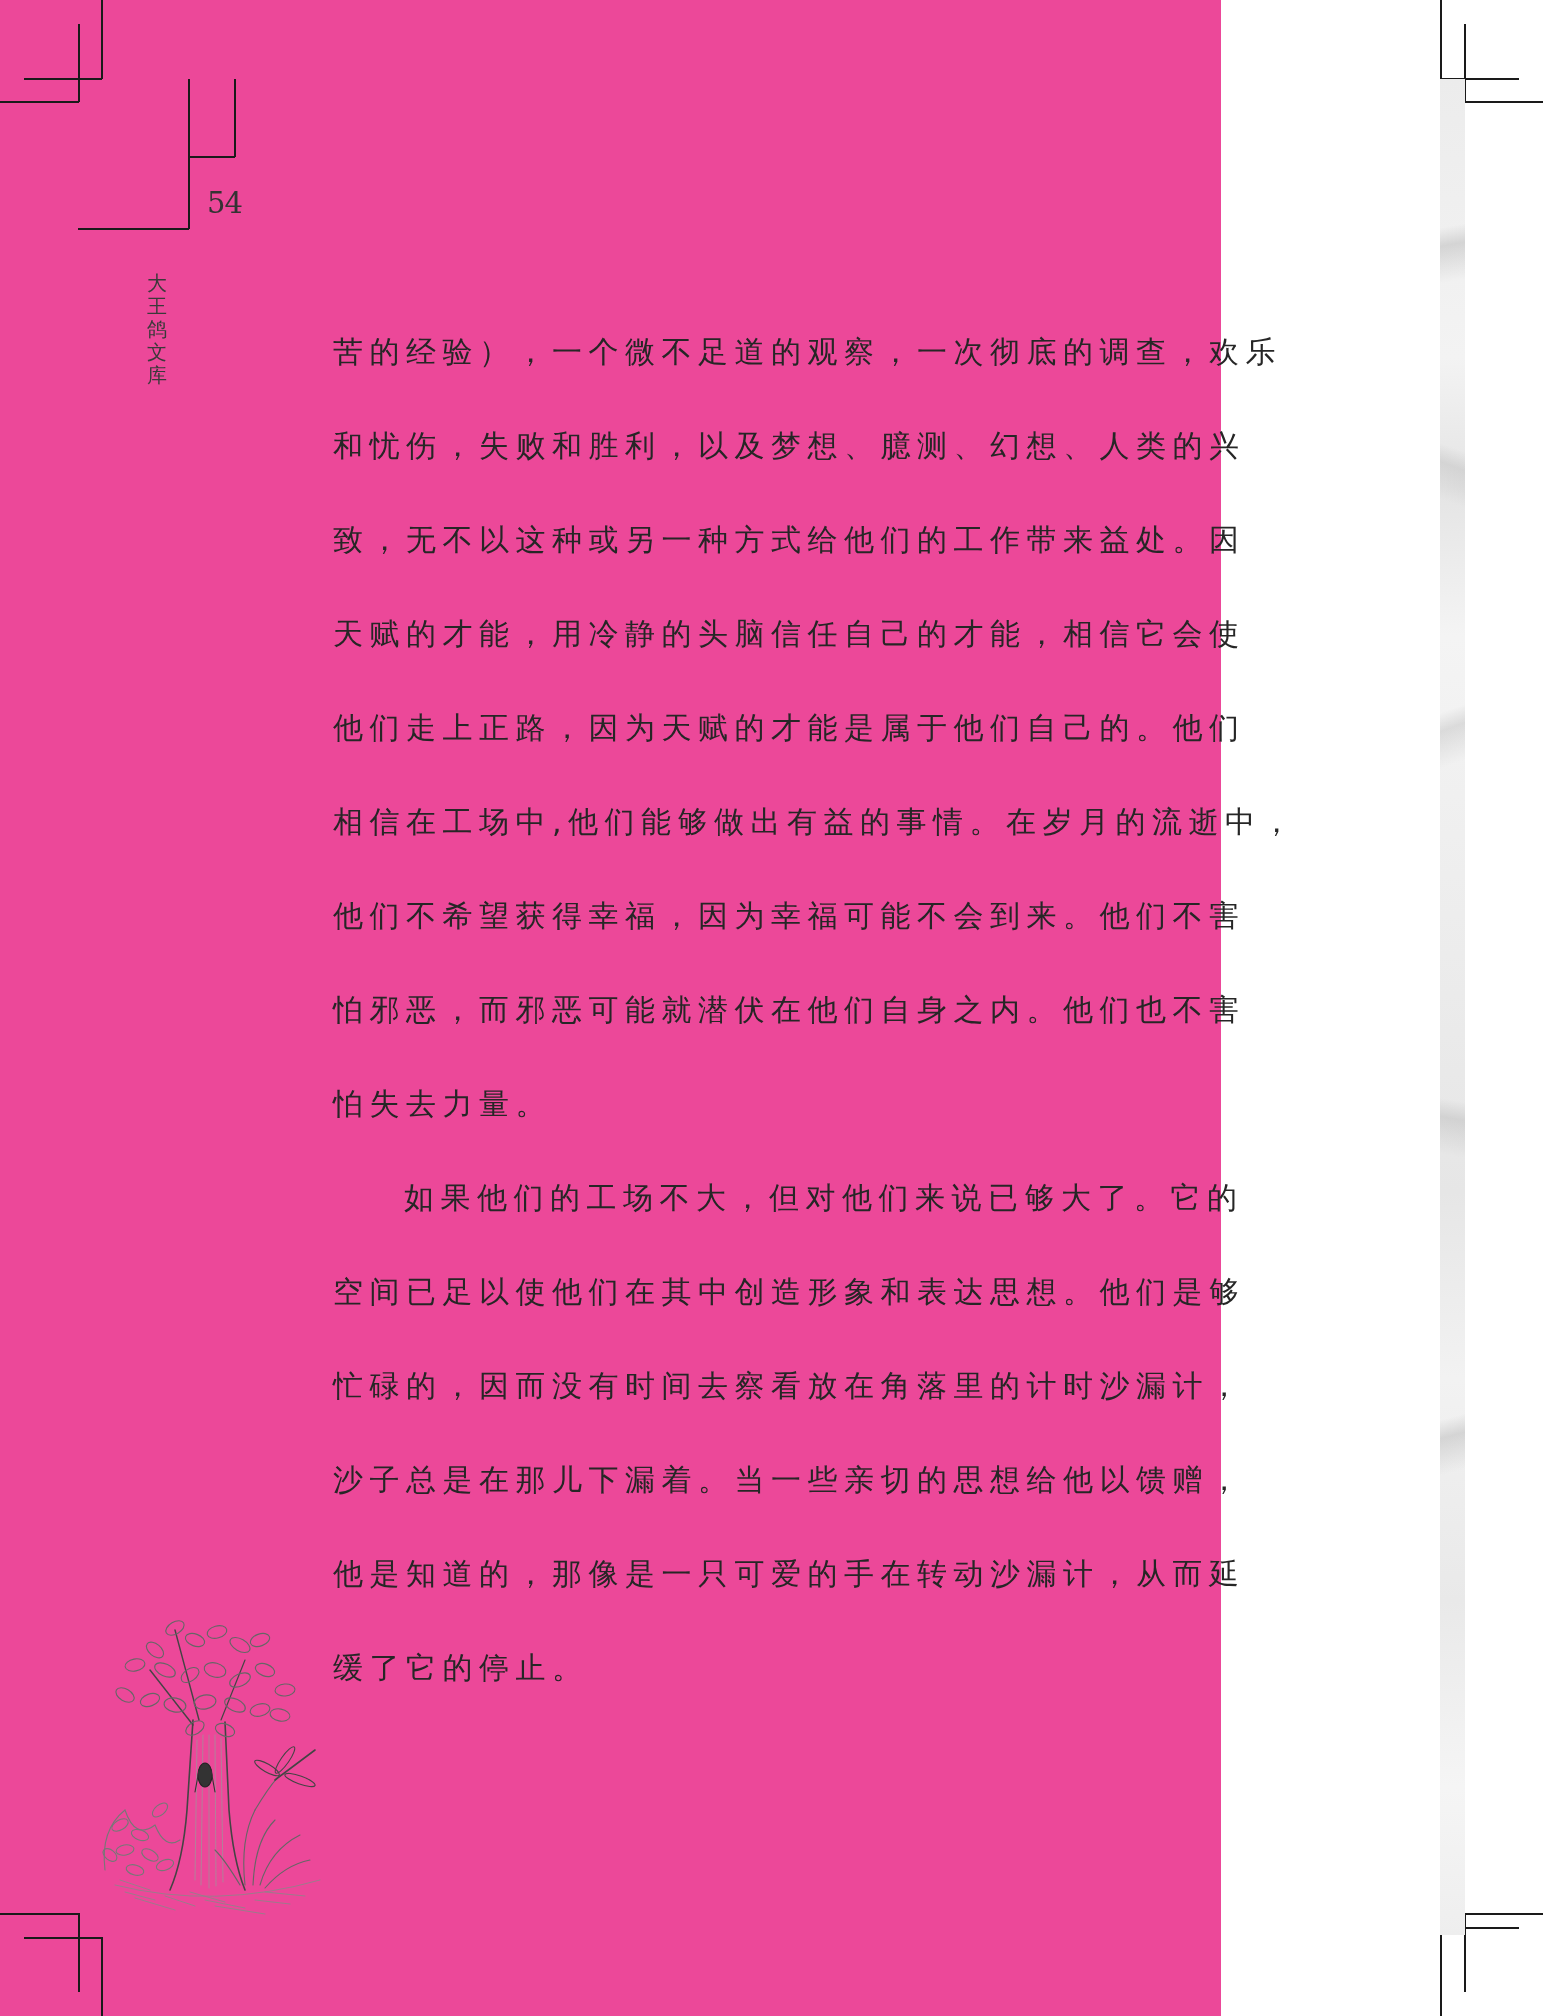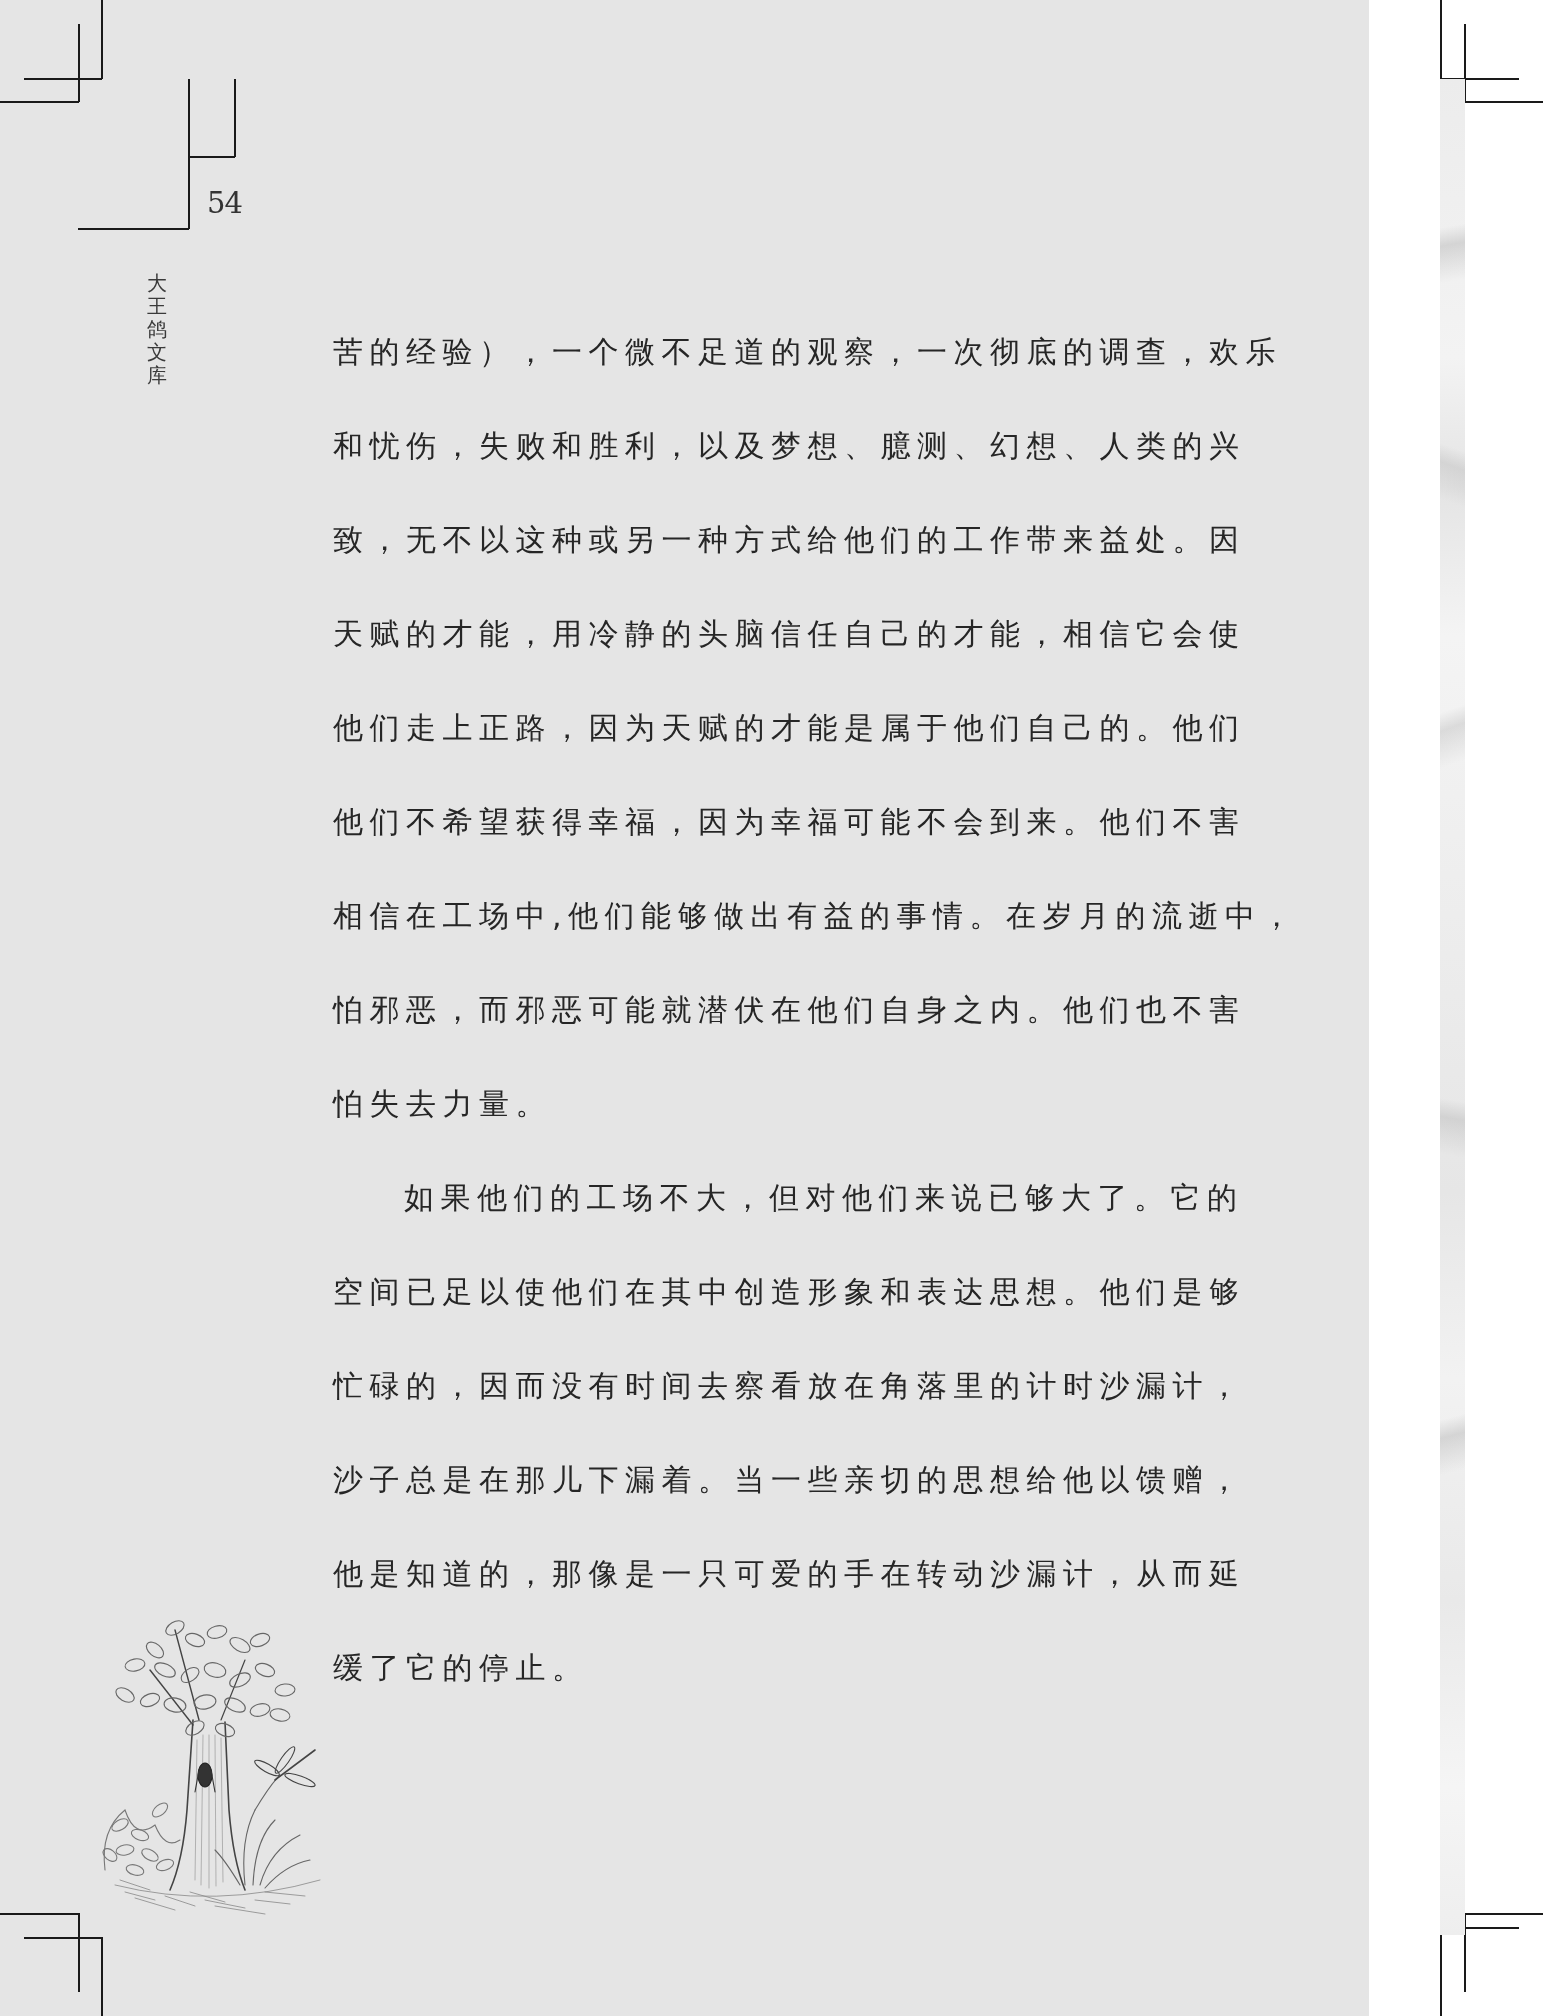--- a/index.html
+++ b/index.html
@@ -11,23 +11,23 @@
     width: 1543px;
     height: 2016px;
     position: relative;
     overflow: hidden;
     font-family: "DejaVu Sans", "Liberation Sans", sans-serif;
     color: #2a2a2a;
   }
   .page {
     position: absolute;
     left: 0; top: 0;
-    width: 1369px;
+    width: 1221px;
     height: 2016px;
-    background: #e5e5e5;
+    background: #ec4899;
   }
 
   
   .mark { position: absolute; background: #1a1a1a; }
   .h { height: 1.5px; }
   .v { width: 1.5px; }
 
   
   .page-number {
     position: absolute;
@@ -127,22 +127,22 @@
   <div class="page-number">54</div>
 
   <div class="series-name">大王鸽文库</div>
 
   <div class="body-text">
     <span class="line">苦的经验），一个微不足道的观察，一次彻底的调查，欢乐</span>
     <span class="line">和忧伤，失败和胜利，以及梦想、臆测、幻想、人类的兴</span>
     <span class="line">致，无不以这种或另一种方式给他们的工作带来益处。因</span>
     <span class="line">天赋的才能，用冷静的头脑信任自己的才能，相信它会使</span>
     <span class="line">他们走上正路，因为天赋的才能是属于他们自己的。他们</span>
+    <span class="line">相信在工场中,他们能够做出有益的事情。在岁月的流逝中，</span>
     <span class="line">他们不希望获得幸福，因为幸福可能不会到来。他们不害</span>
-    <span class="line">相信在工场中,他们能够做出有益的事情。在岁月的流逝中，</span>
     <span class="line">怕邪恶，而邪恶可能就潜伏在他们自身之内。他们也不害</span>
     <span class="line">怕失去力量。</span>
     <span class="line indent">如果他们的工场不大，但对他们来说已够大了。它的</span>
     <span class="line">空间已足以使他们在其中创造形象和表达思想。他们是够</span>
     <span class="line">忙碌的，因而没有时间去察看放在角落里的计时沙漏计，</span>
     <span class="line">沙子总是在那儿下漏着。当一些亲切的思想给他以馈赠，</span>
     <span class="line">他是知道的，那像是一只可爱的手在转动沙漏计，从而延</span>
     <span class="line">缓了它的停止。</span>
   </div>
 

